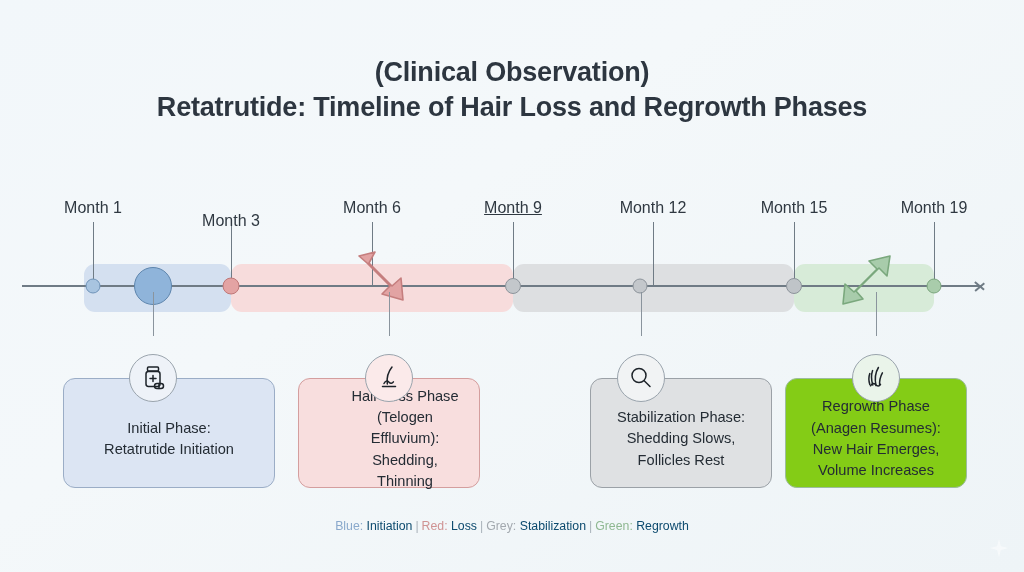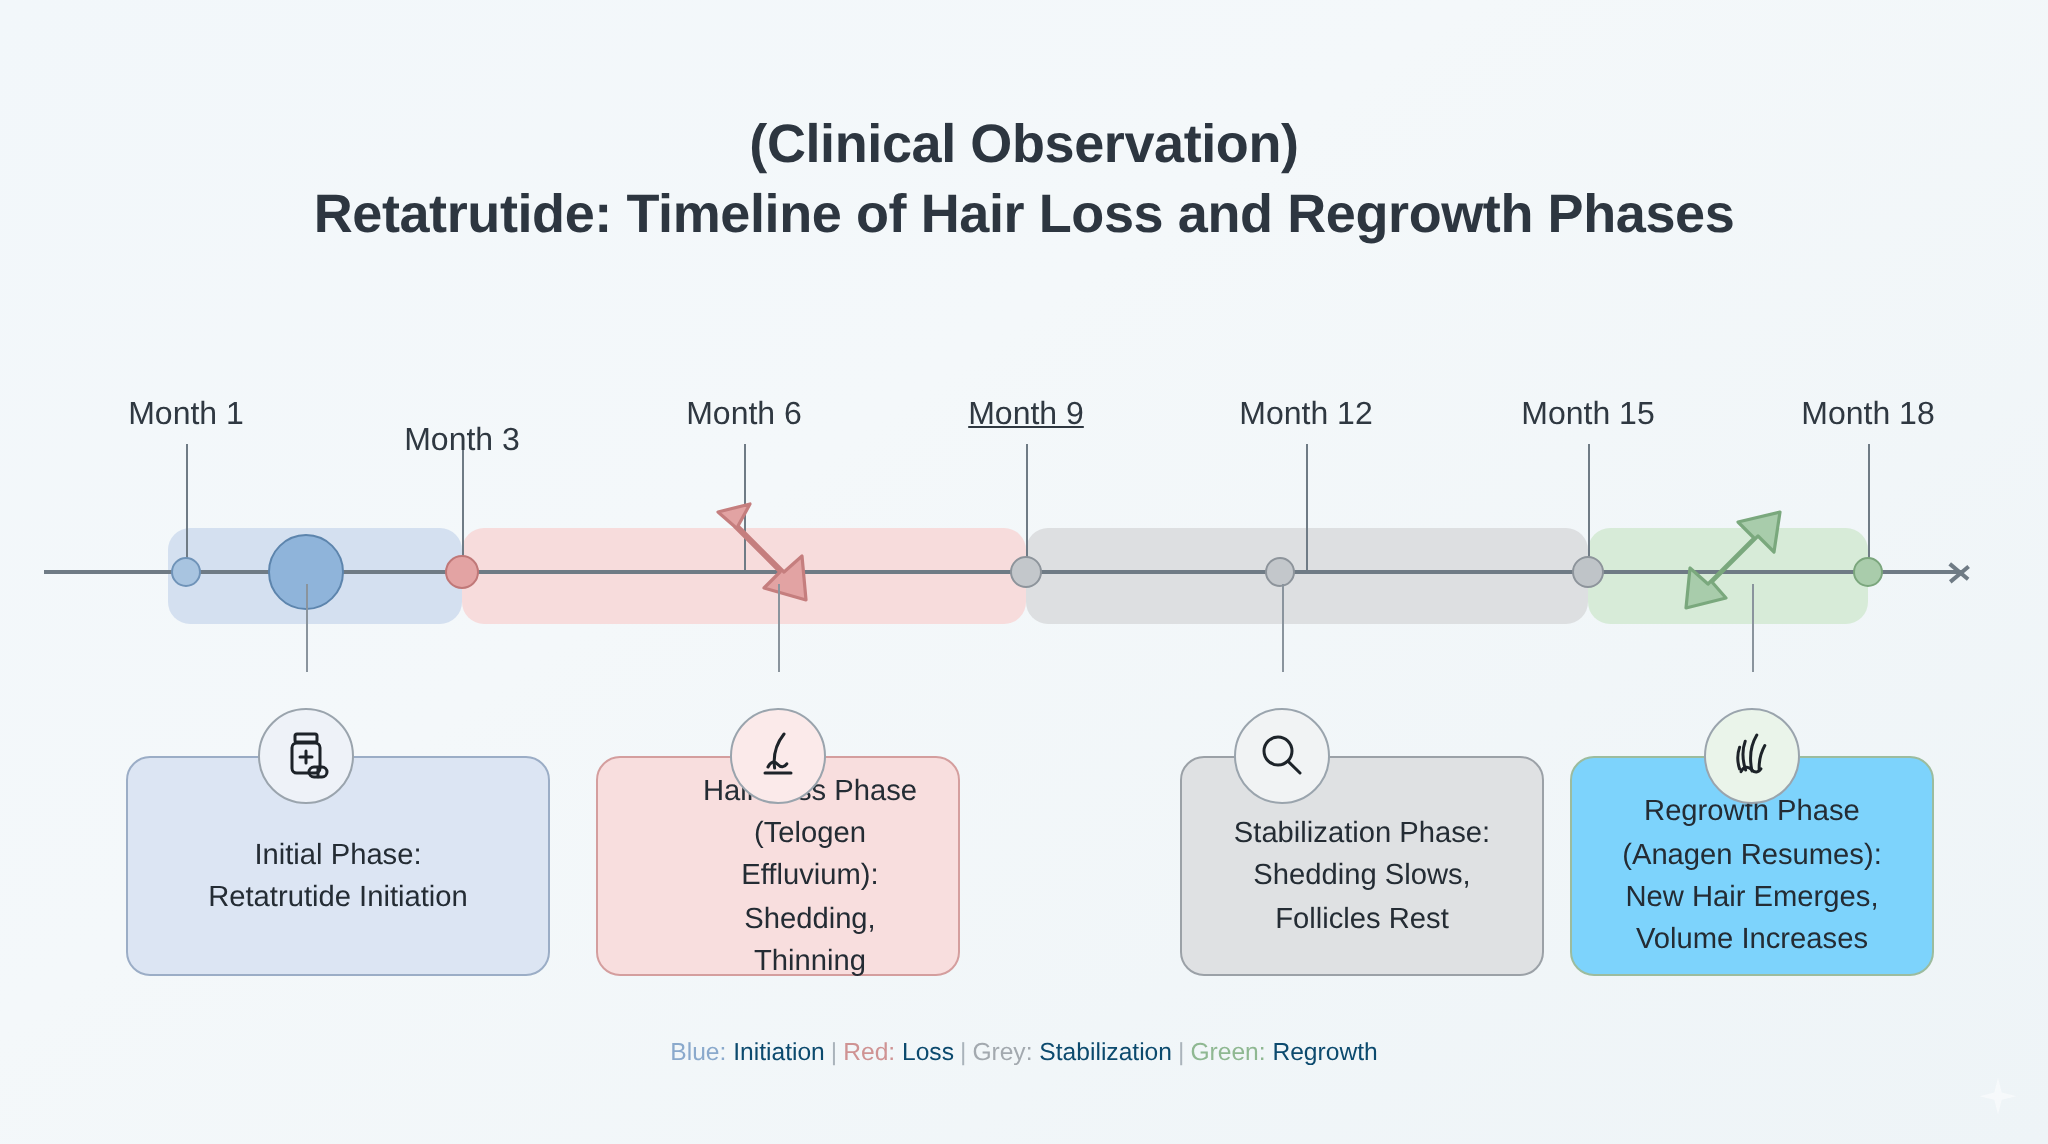--- a/index.html
+++ b/index.html
@@ -205,21 +205,21 @@
       <div class="tick" style="left: 794px; top: 222px; height: 64px;"></div>
       <div class="tick" style="left: 934px; top: 222px; height: 64px;"></div>
     </div>
   <div id="months-layer">
       <div class="month-label" style="left: 93px; top: 199px;">Month 1</div>
       <div class="month-label" style="left: 231px; top: 212px;">Month 3</div>
       <div class="month-label" style="left: 372px; top: 199px;">Month 6</div>
       <div class="month-label" style="left: 513px; top: 199px; text-decoration: underline;">Month 9</div>
       <div class="month-label" style="left: 653px; top: 199px;">Month 12</div>
       <div class="month-label" style="left: 794px; top: 199px;">Month 15</div>
-      <div class="month-label" style="left: 934px; top: 199px;">Month 18</div>
+      <div class="month-label" style="left: 934px; top: 199px;">Month 19</div>
     </div>
 
   <div id="dots-layer">
       <div class="dot" style="left: 93px; top: 286px; width: 15px; height: 15px; background: rgb(168, 196, 224); border: 1.4px solid rgb(111, 147, 184);"></div>
       <div class="dot" style="left: 231px; top: 286px; width: 17px; height: 17px; background: rgb(227, 163, 163); border: 1.4px solid rgb(192, 120, 120);"></div>
       <div class="dot" style="left: 513px; top: 286px; width: 16px; height: 16px; background: rgb(195, 199, 203); border: 1.4px solid rgb(141, 148, 155);"></div>
       <div class="dot" style="left: 640px; top: 286px; width: 15px; height: 15px; background: rgb(195, 199, 203); border: 1.4px solid rgb(141, 148, 155);"></div>
       <div class="dot" style="left: 794px; top: 286px; width: 16px; height: 16px; background: rgb(191, 196, 200); border: 1.4px solid rgb(141, 148, 155);"></div>
       <div class="dot" style="left: 934px; top: 286px; width: 15px; height: 15px; background: rgb(169, 204, 171); border: 1.4px solid rgb(123, 166, 125);"></div>
       <div class="dot" style="left: 153px; top: 286px; width: 38px; height: 38px; background: rgb(143, 180, 218); border: 1.4px solid rgb(93, 133, 173);"></div>
@@ -267,21 +267,21 @@
 Shedding Slows,
 Follicles Rest</div>
       </div>
       <div class="badge" style="left: 641px; top: 354px; background: rgb(241, 243, 244);">
         <svg width="28" height="28" viewBox="0 0 28 28">
           <circle cx="12" cy="11.5" r="7" stroke="#1d2329" fill="none" stroke-width="1.5" stroke-linecap="round" stroke-linejoin="round"></circle>
           <path d="M17.2 16.8 L23 22.5" stroke="#1d2329" fill="none" stroke-width="1.5" stroke-linecap="round" stroke-linejoin="round"></path>
         </svg>
       </div>
       <div class="connector" style="left: 876px; top: 292px; height: 44px;"></div>
-      <div class="card" style="left: 785px; top: 378px; width: 182px; height: 110px; background: #7dd3fc; border-color: rgb(156, 188, 158);">
+      <div class="card" style="left: 785px; top: 378px; width: 182px; height: 110px; background: #84cc16; border-color: rgb(156, 188, 158);">
         <div class="card-text">Regrowth Phase
 (Anagen Resumes):
 New Hair Emerges,
 Volume Increases</div>
       </div>
       <div class="badge" style="left: 876px; top: 354px; background: rgb(234, 244, 234);">
         <svg width="28" height="28" viewBox="0 0 28 28">
           <path d="M14 21.5 C12.6 15 13.4 8.5 16.4 3.5" stroke="#1d2329" fill="none" stroke-width="1.5" stroke-linecap="round" stroke-linejoin="round"></path>
           <path d="M10.8 21 C9.2 16 9 11 10.6 6.6" stroke="#1d2329" fill="none" stroke-width="1.5" stroke-linecap="round" stroke-linejoin="round"></path>
           <path d="M7.8 20.5 C6.6 16.8 6.6 13 7.8 9.6" stroke="#1d2329" fill="none" stroke-width="1.5" stroke-linecap="round" stroke-linejoin="round"></path>

